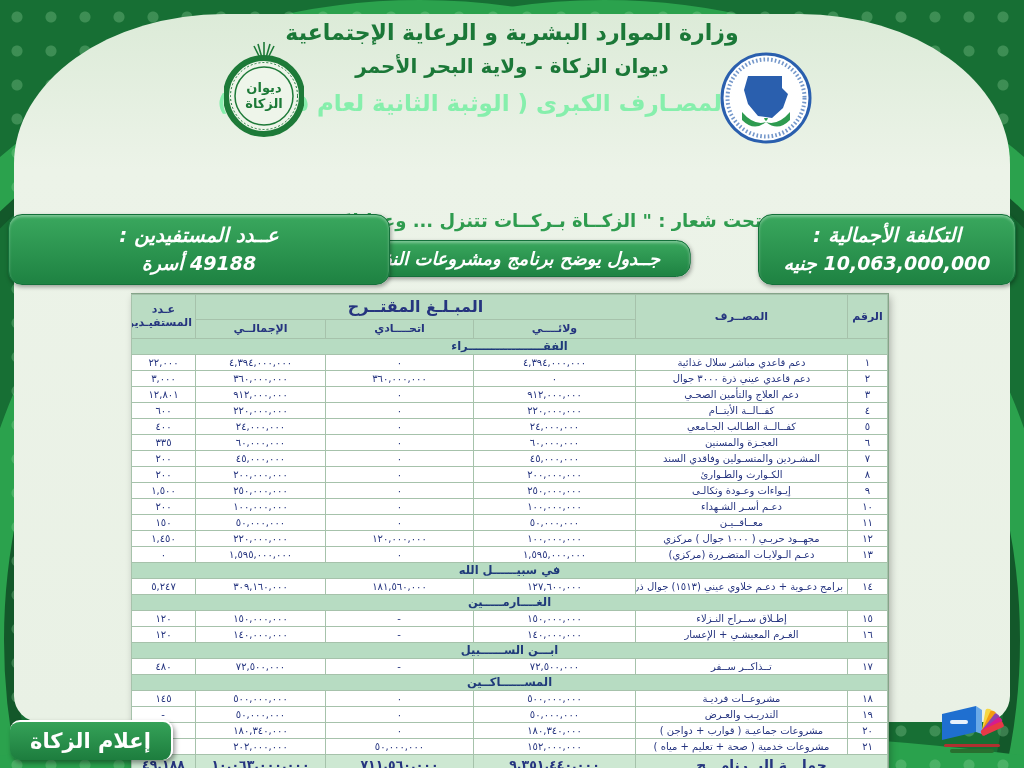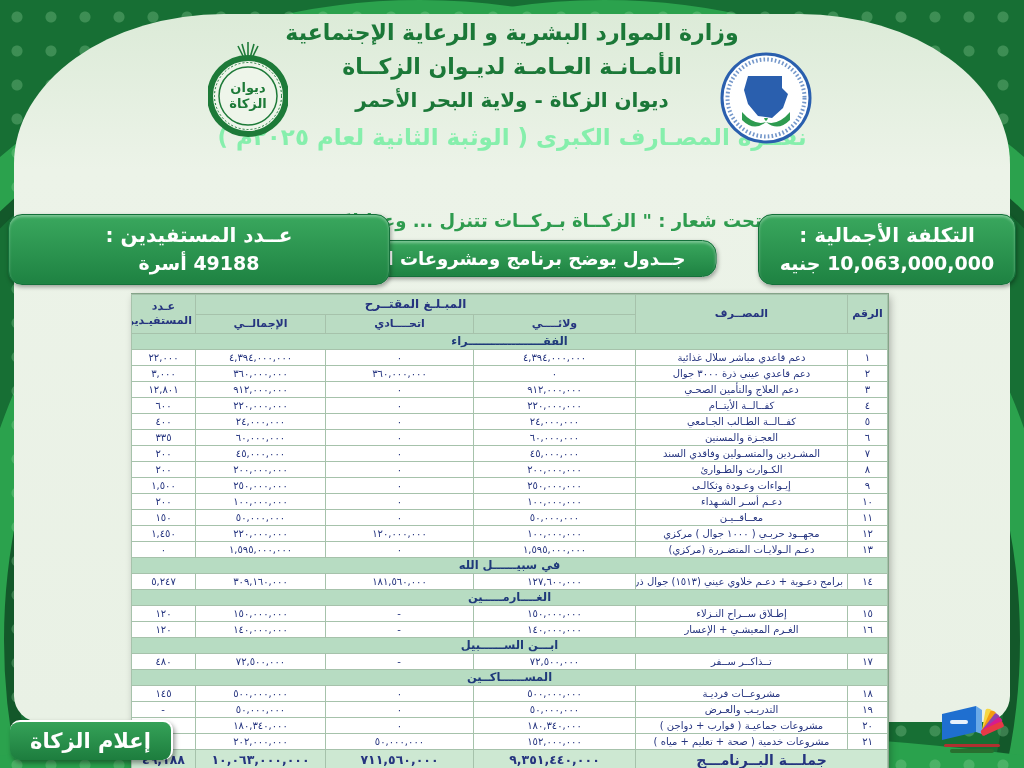--- a/index.html
+++ b/index.html
@@ -25,42 +25,42 @@
     border-radius:210px 210px 26px 26px / 150px 150px 26px 26px;}
   
   .header-stack{position:absolute;left:0;right:0;top:16px;z-index:4;text-align:center;}
   .bismillah{font-family:"DejaVu Serif",serif;font-size:14px;color:#1c6b33;font-weight:700;margin-bottom:6px;}
   .h-line1{font-size:22px;font-weight:800;color:#1b7838;margin-top:4px;}
   .h-line2{font-size:22px;font-weight:800;color:#1b7838;margin-top:9px;letter-spacing:1px;}
   .h-line3{font-size:20px;font-weight:800;color:#1b7838;margin-top:9px;text-align:center;}
   .h-title{font-size:23px;font-weight:800;color:#86efac;margin-top:12px;}
   
   .logo{position:absolute;z-index:5;}
-  .logo-left{left:208px;top:38px;}
+  .logo-left{left:224px;top:38px;}
   .logo-right{right:212px;top:52px;}
   
   .slogan-line{position:absolute;left:0;right:0;top:210px;z-index:4;text-align:center;
     font-size:18px;font-weight:800;color:#2f9c4f;}
   .pill{background:linear-gradient(180deg,#3aa85e,#1e8242);color:#fff;
     border:1px solid #14703a;border-radius:14px;box-shadow:inset 0 2px 3px rgba(255,255,255,.35),1px 2px 4px rgba(0,0,0,.35);
-    z-index:4;text-align:center;}
+    z-index:4;text-align:center;font-style:italic;}
   .caption-pill{position:absolute;left:50%;transform:translateX(-50%);top:240px;
     padding:7px 30px;font-size:18px;font-weight:800;}
   .side-box{position:absolute;top:214px;padding:6px 10px;line-height:1.45;}
   .box-beneficiaries{left:8px;width:360px;}
   .box-cost{right:8px;width:236px;}
   .side-box .bx-l1{font-size:20px;font-weight:800;}
   .side-box .bx-l2{font-size:19px;font-weight:800;}
   
   .tbl-wrap{position:absolute;left:132px;top:294px;width:756px;z-index:6;
     box-shadow:0 0 0 1px #85a489,2px 3px 8px rgba(0,0,0,.3);background:#fff;}
   table{border-collapse:collapse;width:756px;table-layout:fixed;direction:rtl;}
   td,th{border:1px solid #a6c2ab;color:#25347f;overflow:hidden;white-space:nowrap;}
   thead th{background:#badcc3;font-size:11px;font-weight:800;padding:2px 3px;line-height:1.25;}
-  thead .th-group{font-size:12px;}
+  thead .th-group{font-size:16px;}
   tbody td{font-size:10px;padding:0 4px;line-height:15px;background:#fff;}
   tr.section-row td{background:#b7dcc2;color:#1f3a7a;font-weight:800;font-size:11.5px;
     text-align:center;line-height:15px;}
   td.c-no{text-align:center;}
   td.c-name{text-align:center;}
   td.c-num{text-align:center;letter-spacing:1px;}
   tr.total-row td{background:#cde8d2;font-weight:800;font-size:12.5px;line-height:20px;letter-spacing:1px;text-align:center;}
   tr.total-row td.c-total-label{font-size:14px;letter-spacing:2px;}
   
   .media-badge{position:absolute;left:10px;bottom:8px;z-index:7;
@@ -76,21 +76,20 @@
 <div class="arc arc-tl-bright"></div>
 <div class="arc arc-tl-dark"></div>
 <div class="arc arc-tr-bright"></div>
 <div class="arc arc-tr-dark"></div>
 <div class="arc-bottom"></div>
 <div class="dots"></div>
 <div class="panel"></div>
 
 <div class="header-stack">
   <div class="h-line1">وزارة الموارد البشرية و الرعاية الإجتماعية</div>
-  <div class="h-line2">الأمـانـة العـامـة لديـوان الزكــاة</div>
   <div class="h-line3">ديوان الزكاة - ولاية البحر الأحمر</div>
   <div class="h-title">نفــرة المصـارف الكبرى ( الوثبة الثانية لعام ٢٠٢٥م )</div>
 </div>
 
 <div class="logo logo-left">
   <svg width="80" height="102" viewBox="0 0 80 102">
     <g stroke="#1d7a38" stroke-width="1.6" fill="none">
       <path d="M40 20 L40 4 M36 20 L30 8 M44 20 L50 8 M38 20 L34 6 M42 20 L46 6"></path>
     </g>
     <circle cx="40" cy="58" r="38" fill="#eef5ea" stroke="#1d7a38" stroke-width="6"></circle>

